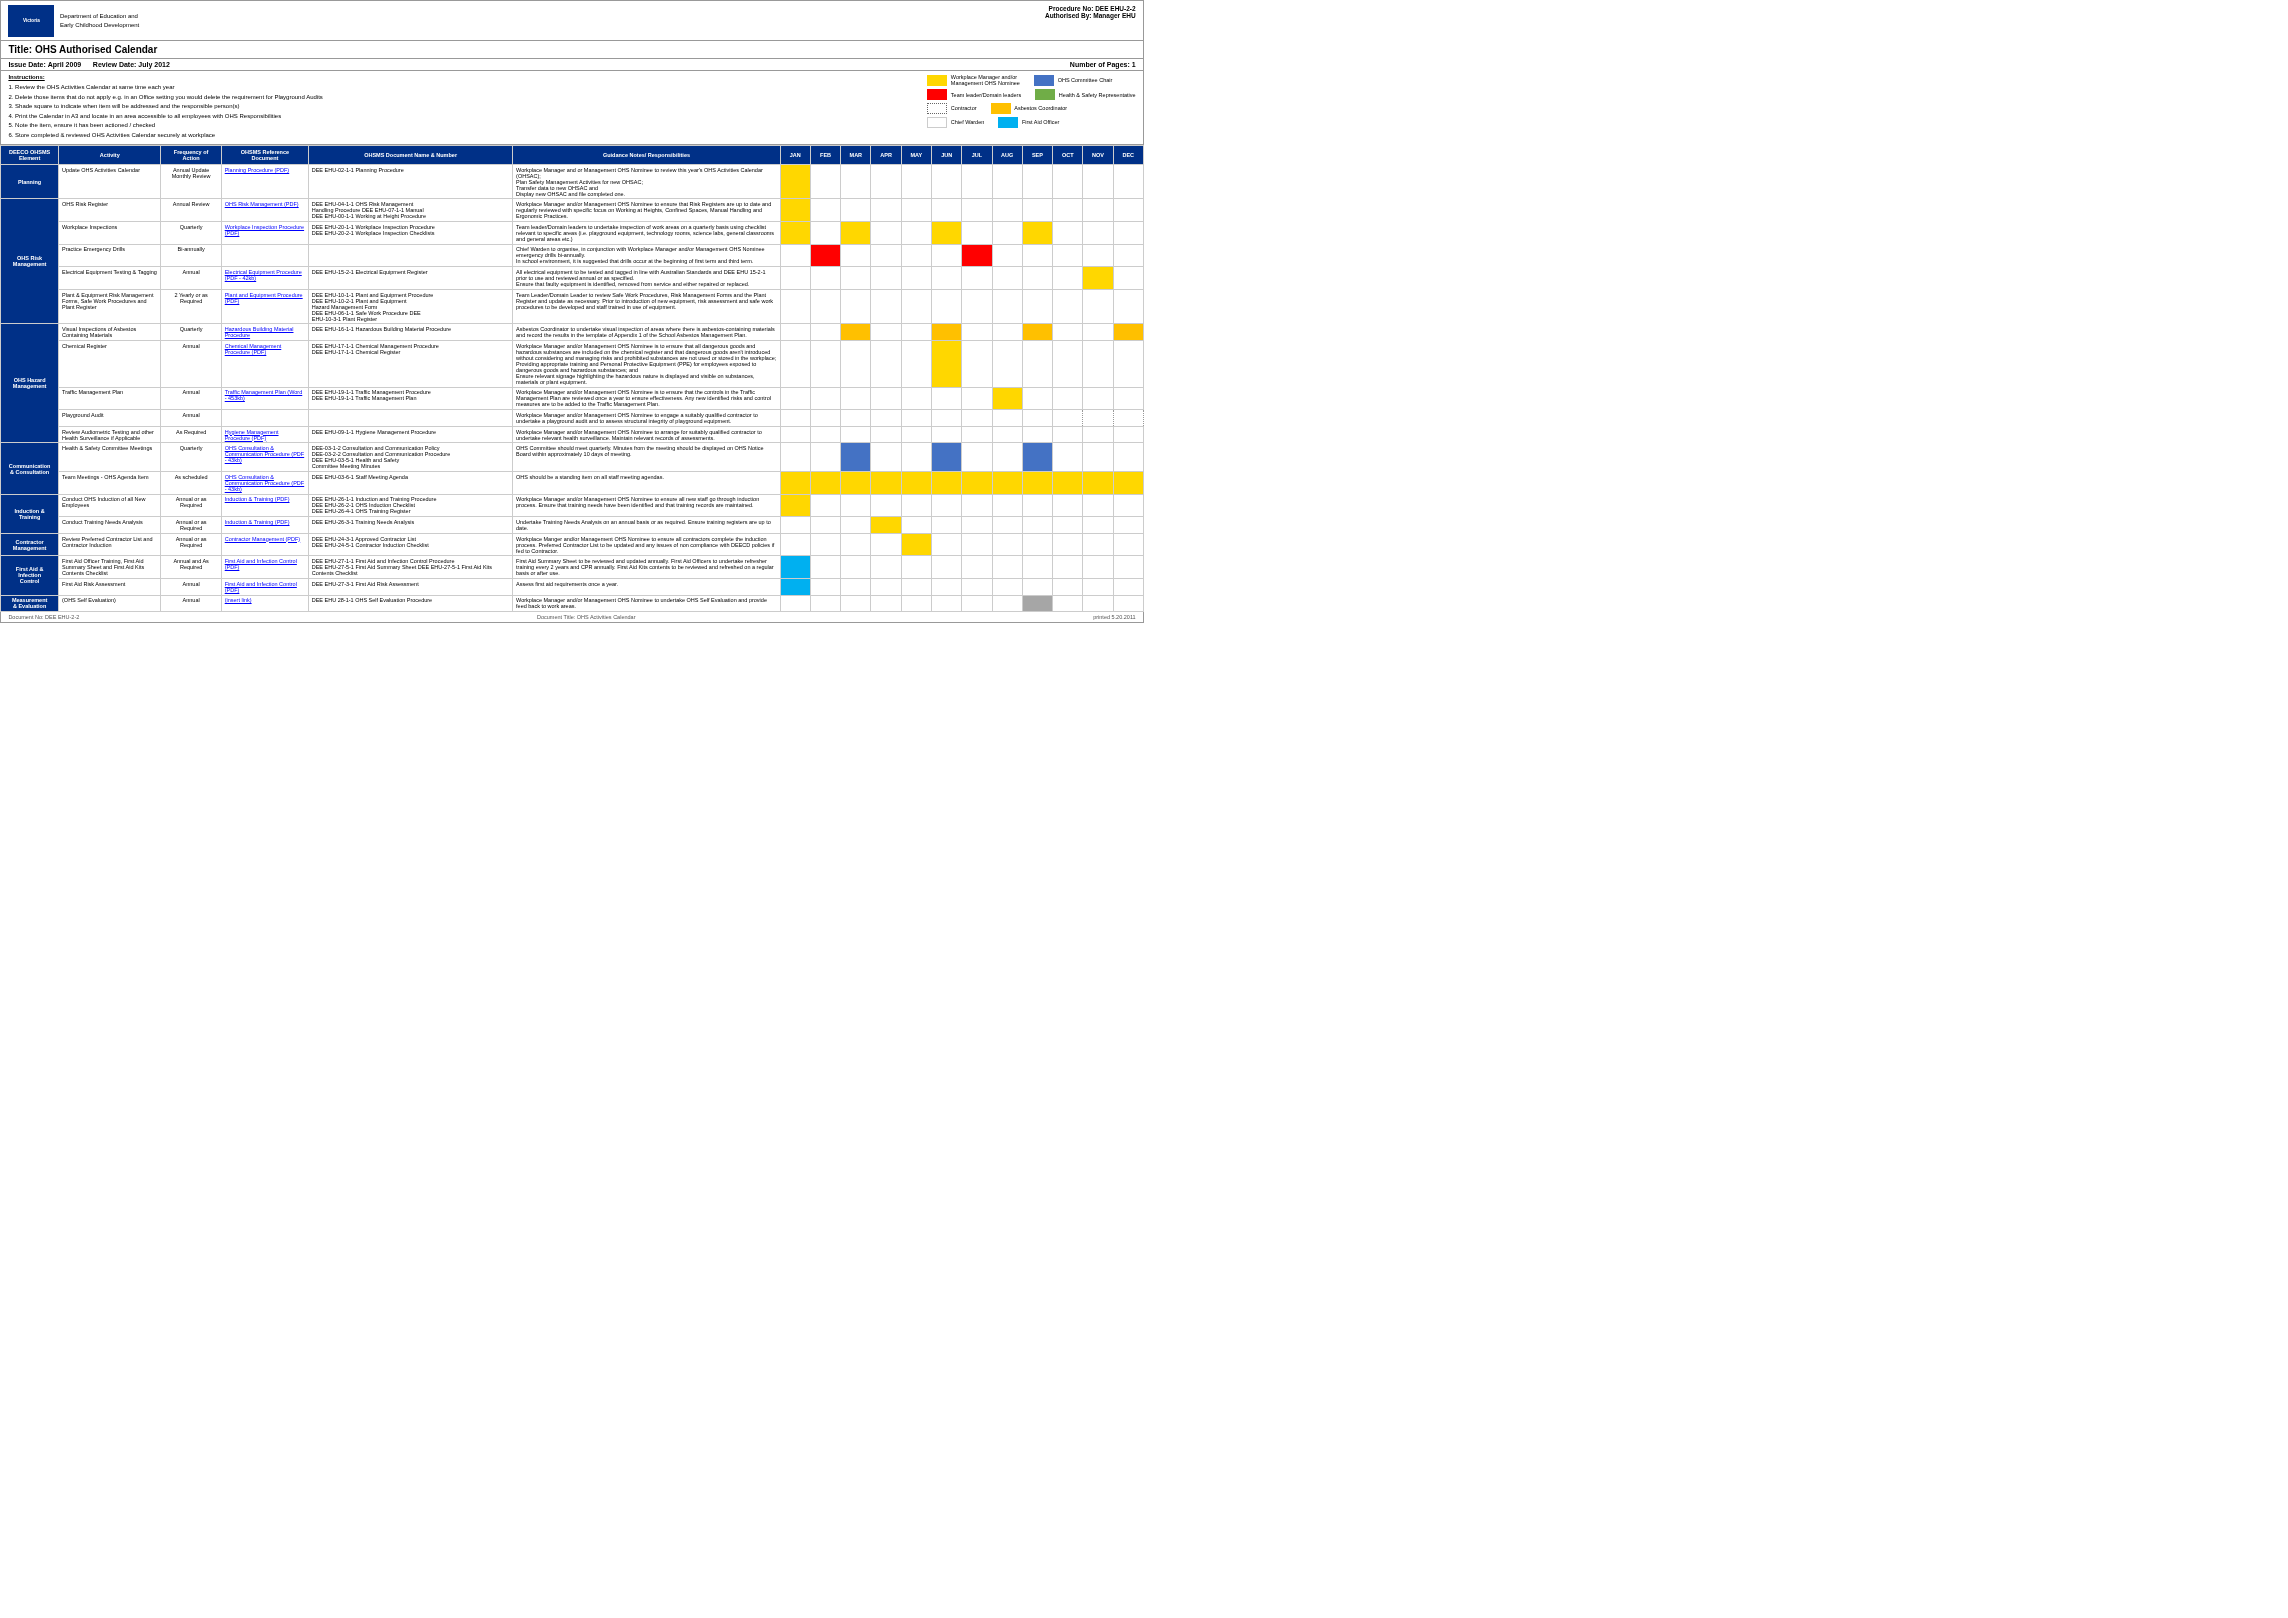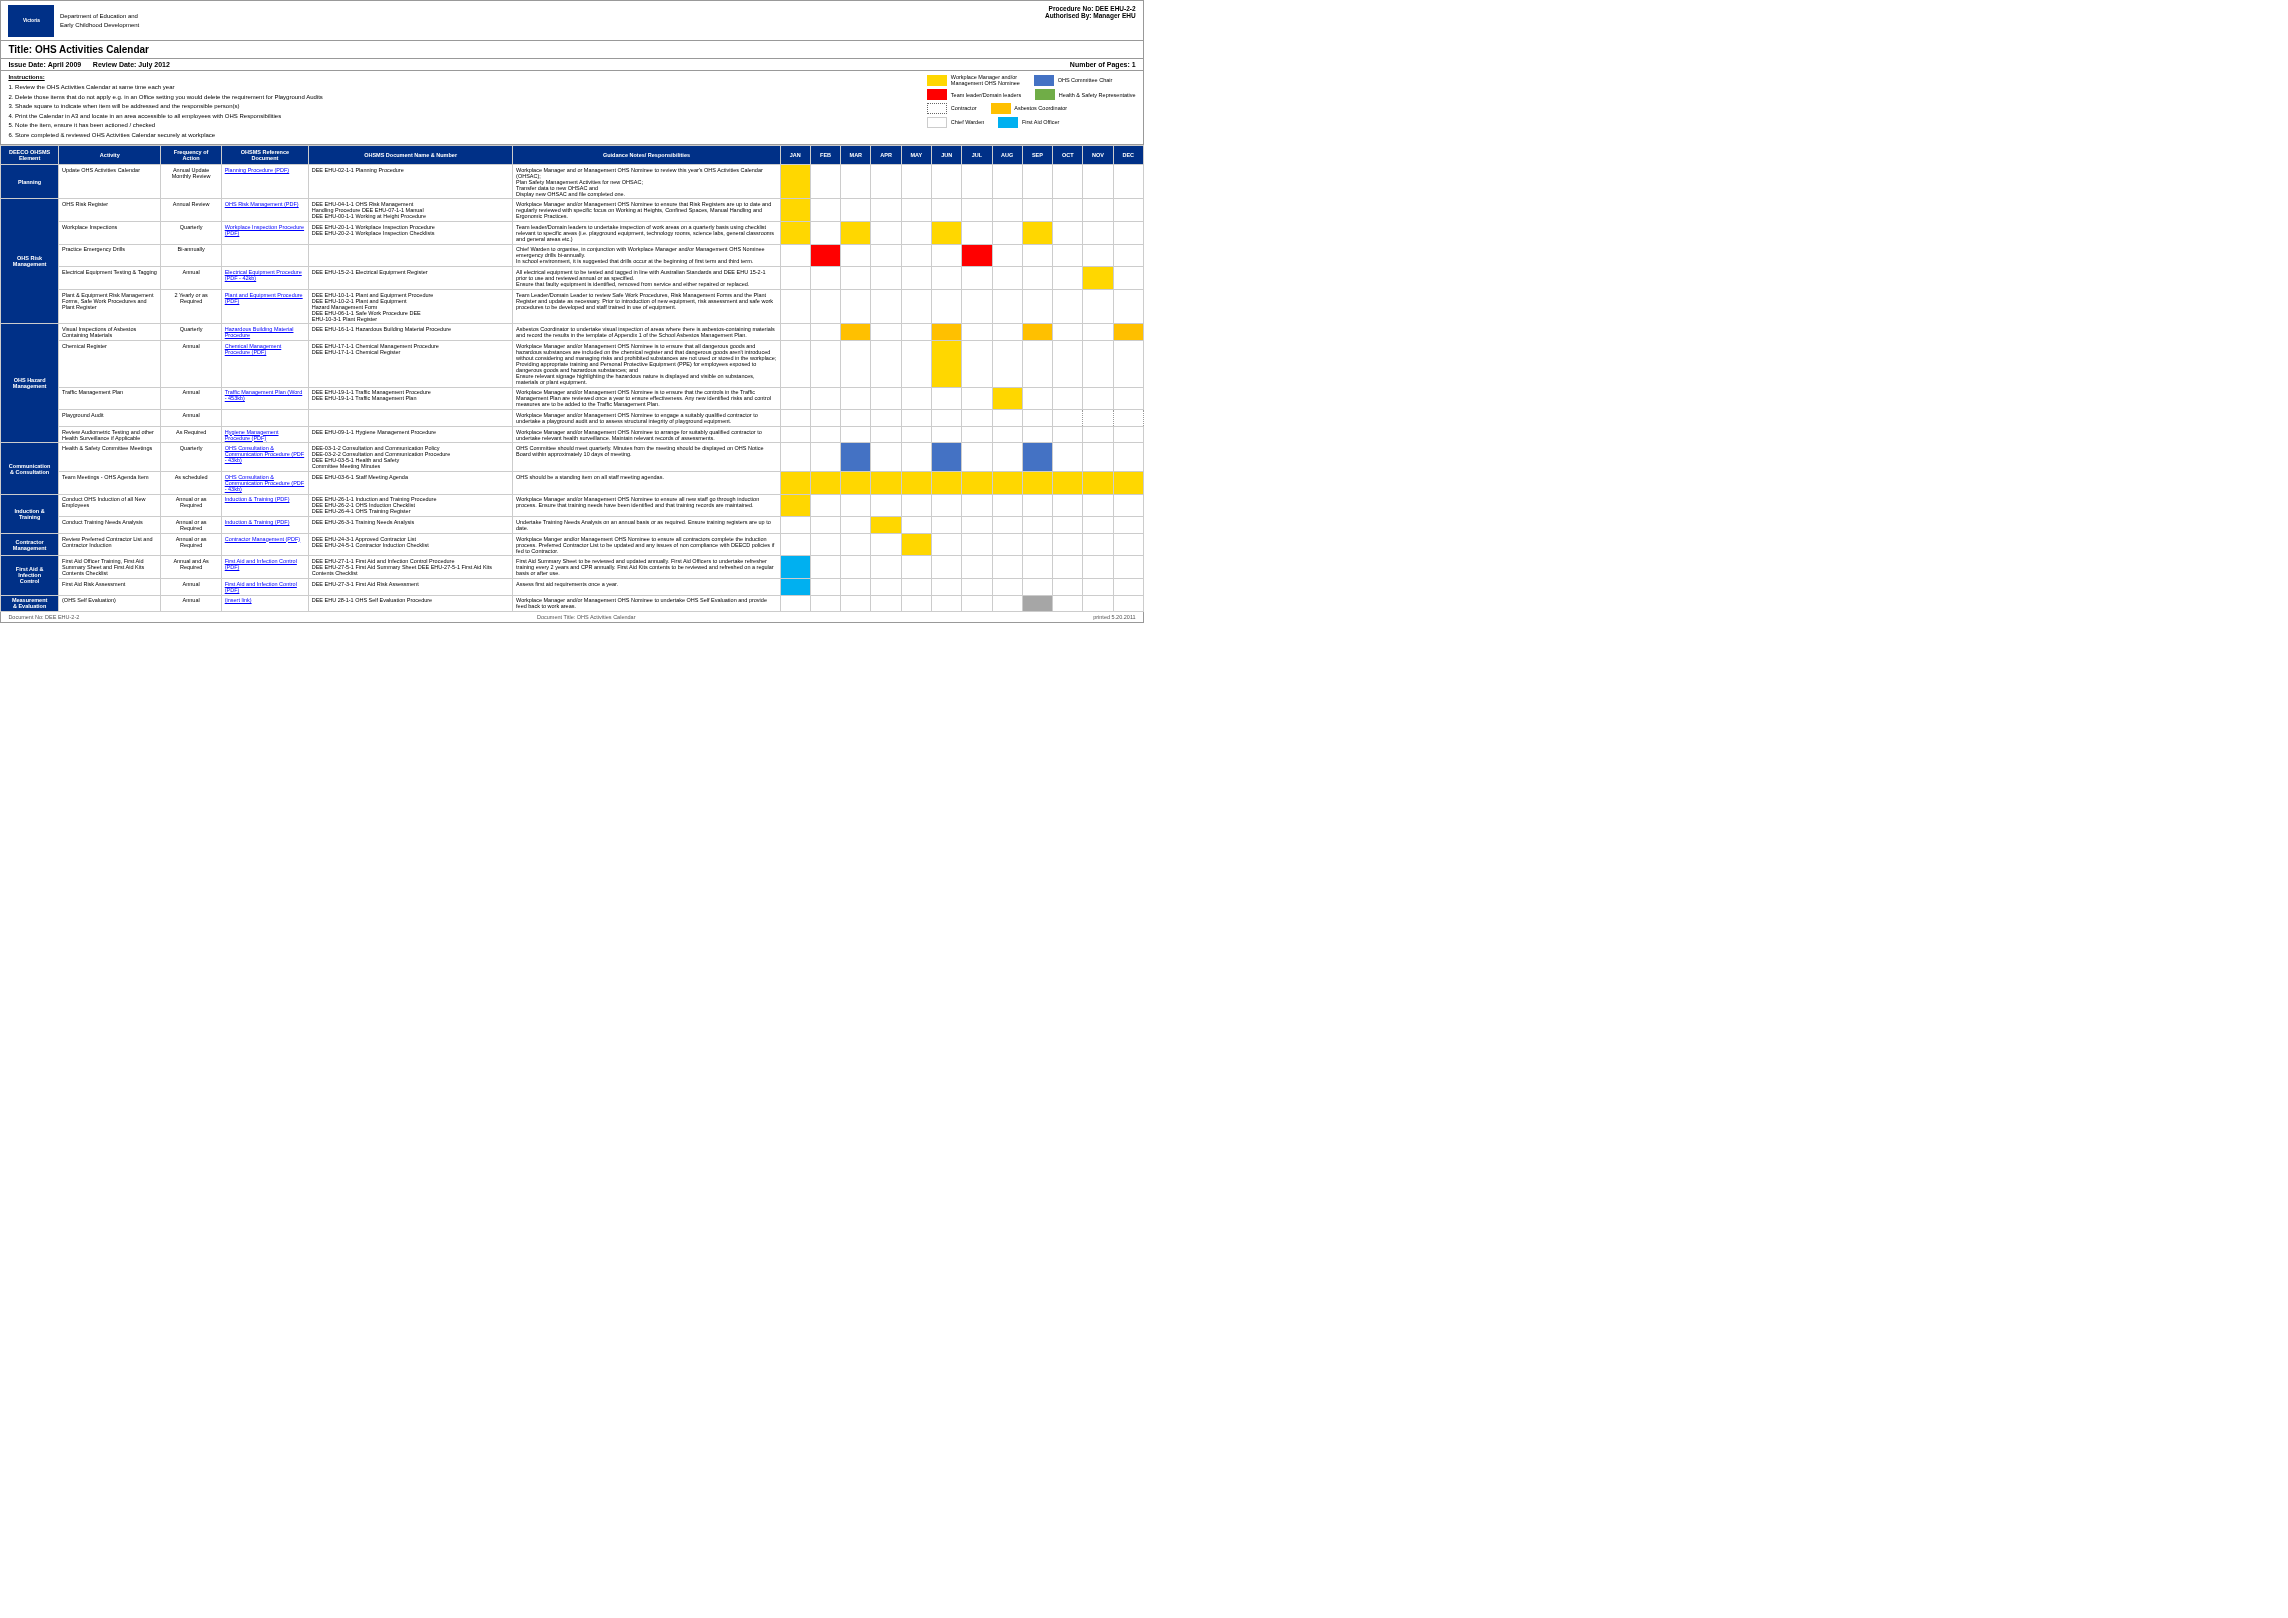--- a/index.html
+++ b/index.html
@@ -18,21 +18,21 @@
       <div>Early Childhood Development</div>
     </div>
   </div>
   <div style="text-align:right; font-size:6.5px; font-weight:bold;">
     <div>Procedure No: DEE EHU-2-2</div>
     <div>Authorised By: Manager EHU</div>
   </div>
 </div>
 
 <div style="border:0.9px solid #999; border-top:none; padding:2.8px 7.4px; font-size:10px; font-weight:bold;">
-  <span>Title: OHS Activities Calendar</span>
+  <span>Title: OHS Authorised Calendar</span>
 </div>
 
 <div style="display:flex; justify-content:space-between; border:0.9px solid #999; border-top:none; padding:1.8px 7.4px; font-size:7px;">
   <div>
     <span style="font-weight:bold;">Issue Date:</span>
     <span style="font-weight:bold;">April 2009</span>
     &nbsp;&nbsp;&nbsp;&nbsp;
     <span style="font-weight:bold;">Review Date: July 2012</span>
   </div>
   <div style="font-weight:bold;">Number of Pages: 1</div>

